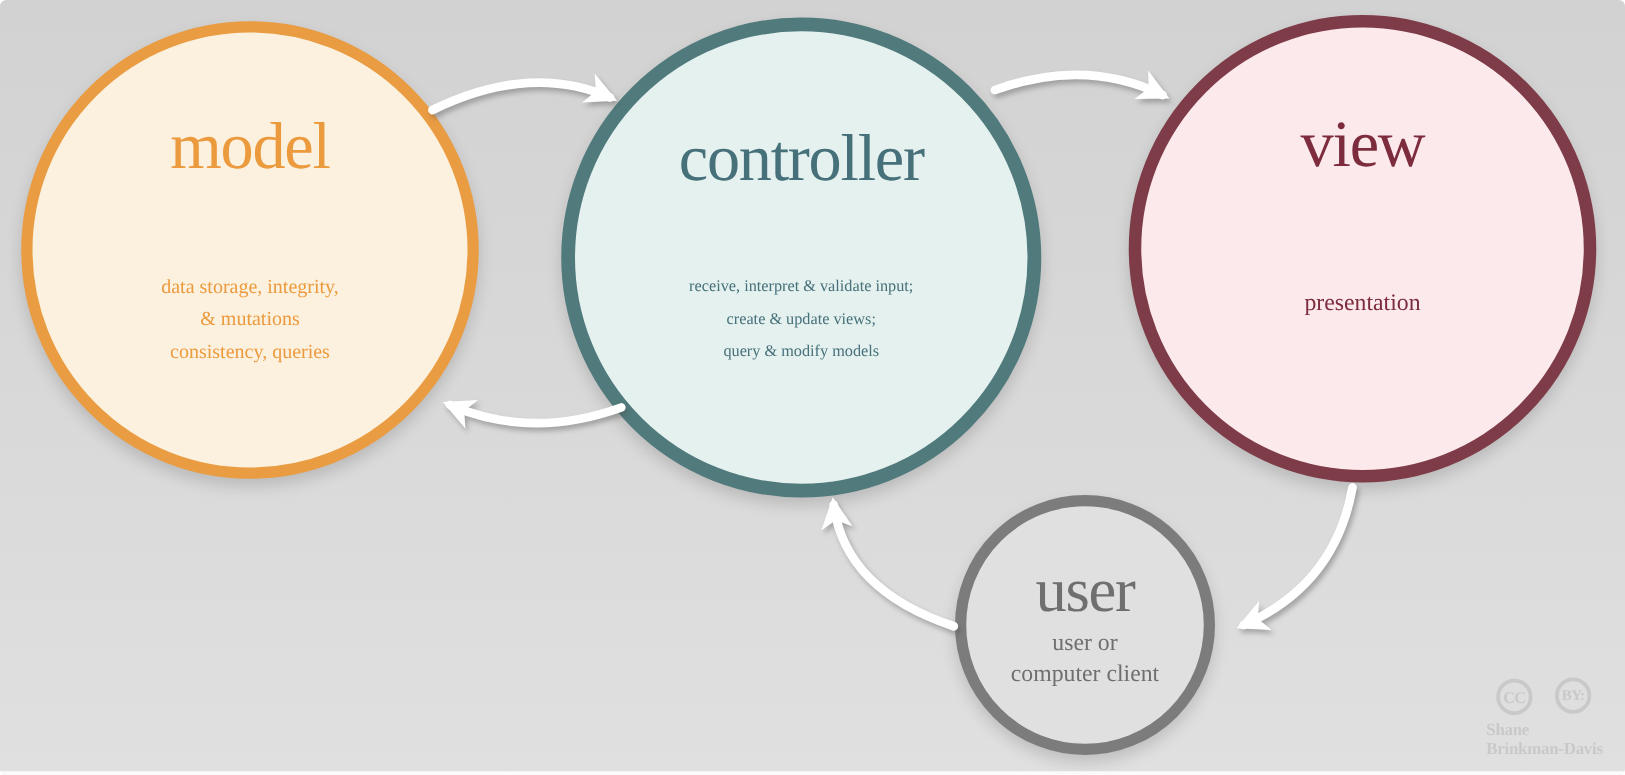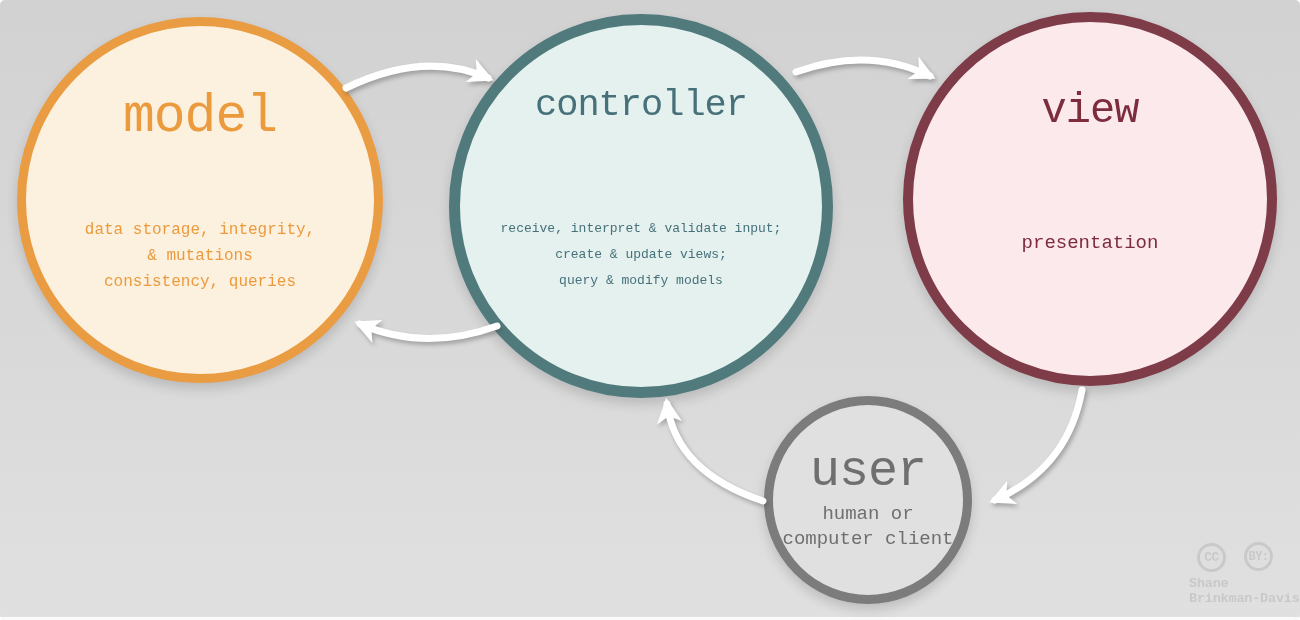--- a/index.html
+++ b/index.html
@@ -1,45 +1,45 @@
 <!DOCTYPE html>
 <html><head>
 <meta charset="utf-8">
 <style>
   html,body { margin:0; padding:0; background:#ffffff; }
   .canvas {
     position:relative; width:1300px; height:620px; overflow:hidden;
     background:linear-gradient(180deg,#d2d2d2 0%,#d9d9d9 55%,#e0e0e0 100%);
     border-radius:5px;
-    font-family:Liberation Mono, monospace;
+    font-family:Liberation Serif, serif;
   }
   .bottom-strip { position:absolute; left:0; bottom:0; width:100%; height:3px;
     background:rgba(255,255,255,0.85); }
 
   
   .node { position:absolute; border-radius:50%; box-sizing:border-box;
     box-shadow:0 6px 12px rgba(0,0,0,0.15); }
   .node .title { position:absolute; left:0; width:100%; text-align:center;
     letter-spacing:-1px; line-height:1; }
   .node .body { position:absolute; left:0; width:100%; text-align:center; }
   .node .body .ln { display:block; }
 
   #node-model { left:17px; top:17px; width:366px; height:366px;
     border:9px solid #e99c42; background:#fcf1de; color:#ec9a3e; }
   #node-model .title { top:65px; font-size:53px; }
   #node-model .body  { top:191px; font-size:16px; line-height:26px; }
 
   #node-controller { left:449px; top:14px; width:384px; height:384px;
     border:11px solid #507a7c; background:#e4f1ef; color:#47717a; }
-  #node-controller .title { top:62px; font-size:37px; }
+  #node-controller .title { top:76px; font-size:53px; }
   #node-controller .body  { top:191px; font-size:13px; line-height:26px; }
 
   #node-view { left:903px; top:12px; width:374px; height:374px;
     border:10px solid #7e3b48; background:#fce9ec; color:#7c2c3d; }
-  #node-view .title { top:68px; font-size:42px; }
+  #node-view .title { top:68px; font-size:53px; }
   #node-view .body  { top:208px; font-size:19px; line-height:26px; }
 
   #node-user { left:764px; top:396px; width:208px; height:208px;
     border:9px solid #7c7c7c; background:#e0e0e0; color:#6f6f6f; }
   #node-user .title { top:42px; font-size:50px;text-align:center; }
   #node-user .body  { top:97px; font-size:19px; line-height:25px; }
 
   
   .arrows-svg { position:absolute; left:0; top:0; pointer-events:none; }
   .arrow-group { filter:drop-shadow(2px 3px 2px rgba(80,80,80,0.4)); }
@@ -80,21 +80,21 @@
   <div class="node" id="node-view">
     <div class="title">view</div>
     <div class="body">
       <span class="ln">presentation</span>
     </div>
   </div>
 
   <div class="node" id="node-user">
     <div class="title">user</div>
     <div class="body">
-      <span class="ln">human or</span>
+      <span class="ln">user or</span>
       <span class="ln">computer client</span>
     </div>
   </div>
 
   <svg class="arrows-svg" width="1300" height="620" viewBox="0 0 1300 620">
     <defs>
       <marker id="arrowhead" viewBox="0 0 10 10" refX="7.5" refY="5" markerWidth="4.3" markerHeight="3.6" orient="auto">
         <path d="M0,0 L10,5 L0,10 L2.6,5 Z" fill="#ffffff"></path>
       </marker>
     </defs>

